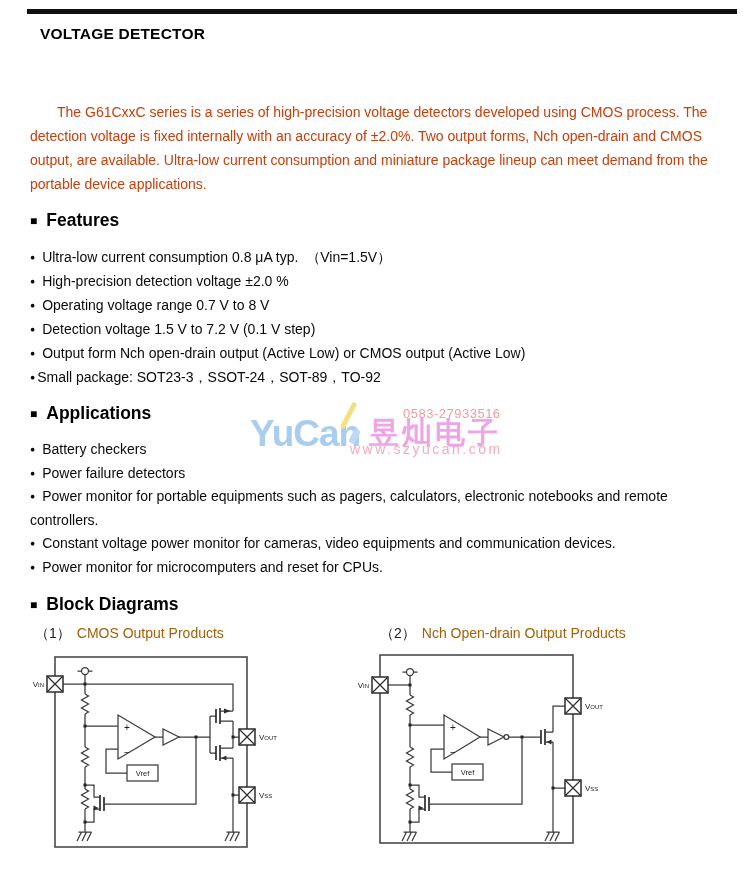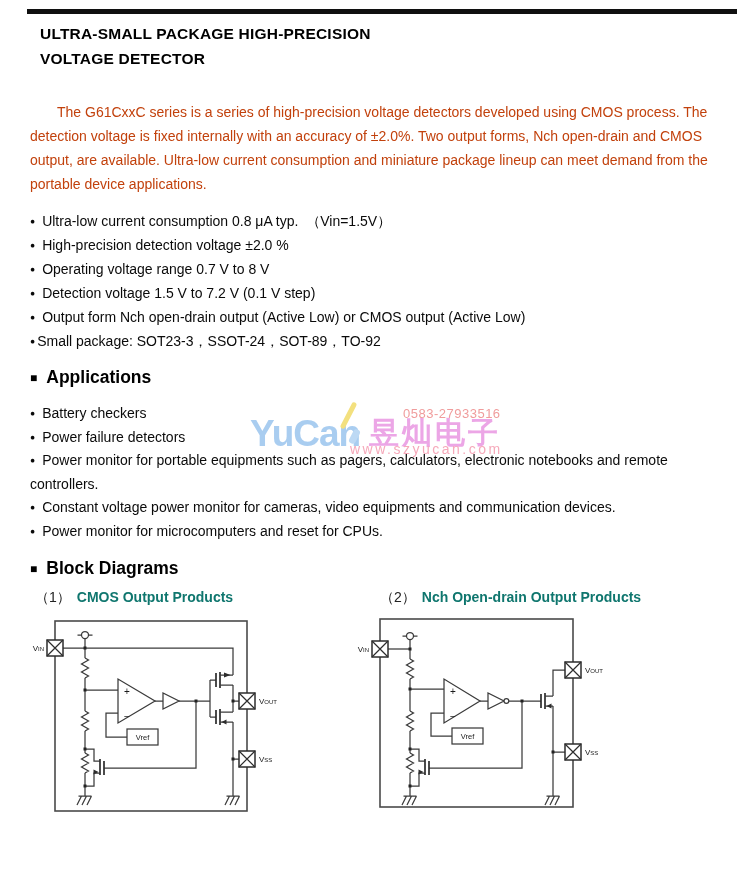--- a/index.html
+++ b/index.html
@@ -15,21 +15,21 @@
   .list{margin-top:13px;font-size:14px;line-height:24px;color:#0a0a0a;}
   .alist{line-height:23.5px;}
   .li-bullet{font-size:8.5px;margin-right:7px;vertical-align:2px;}
   .flist .li:last-child .li-bullet{margin-right:2px;}
   .li-text{white-space:pre-wrap;margin-top:24px;}
   .bd-h2{margin-top:14px;}
   .sub-row{position:relative;margin-top:9px;height:22px;font-size:14px;}
   .sub1{position:absolute;left:5px;top:0;}
   .sub2{position:absolute;left:350px;top:0;}
   .sub-idx{font-weight:normal;color:#222;}
-  .sub-title{font-weight:bold;margin-left:6px;color:#0f766e;}
+  .sub-title{font-weight:normal;margin-left:6px;color:#a16207;}
   .diagrams{position:relative;margin-top:5px;height:205px;}
   .svg1{position:absolute;left:0px;top:0px;}
   .svg2{position:absolute;left:325px;top:0px;}
   
   .w{fill:none;stroke:#3b3b3b;stroke-width:1.25;}
   .outer{fill:none;stroke:#4a4a4a;stroke-width:1.6;}
   .trect{fill:#ffffff;stroke:#2d2d2d;stroke-width:1.5;}
   .tx{fill:none;stroke:#2d2d2d;stroke-width:1.2;}
   .tri{fill:#ffffff;stroke:#3b3b3b;stroke-width:1.25;}
   .bar{fill:none;stroke:#2d2d2d;stroke-width:1.7;}
@@ -49,36 +49,38 @@
   .wm-slash-y{position:absolute;left:96px;top:3px;width:5px;height:29px;border-radius:3px;transform:rotate(27deg);}
   .wm-slash-b{position:absolute;left:101px;top:31px;width:7px;height:15px;border-radius:3px;transform:rotate(27deg);}
 </style>
 </head>
 <body>
 
 <div class="page">
   <div class="top-rule"></div>
 
   <div class="title-block">
-    <div>ULTRA-SMALL PACKAGE HIGH-PRECISION</div>
     <div>VOLTAGE DETECTOR</div>
   </div>
 
   <div class="watermark">
     <div class="wm-phone" style="color: rgb(240, 156, 156);">0583-27933516</div>
     <div class="wm-name" style="color: rgb(169, 205, 240);">YuCan</div>
     <div class="wm-slash-y" style="background-color: rgb(243, 224, 126);"></div>
     <div class="wm-slash-b" style="background-color: rgb(189, 217, 244);"></div>
     <div class="wm-cn" style="color: rgb(236, 166, 230);">昱灿电子</div>
     <div class="wm-url" style="color: rgb(246, 169, 186);">www.szyucan.com</div>
   </div>
 
   <div class="content">
     <div class="intro">The G61CxxC series is a series of high-precision voltage detectors developed using CMOS process. The detection voltage is fixed internally with an accuracy of ±2.0%. Two output forms, Nch open-drain and CMOS output, are available. Ultra-low current consumption and miniature package lineup can meet demand from the portable device applications.</div>
 
+    <div class="h2">
+      <span class="h2-bullet">■</span><span>Features</span>
+    </div>
     <div class="list flist">
       <div class="li"><span class="li-bullet">●</span><span class="li-text">Ultra-low current consumption 0.8 μA typ.  （Vin=1.5V）</span></div>
       <div class="li"><span class="li-bullet">●</span><span class="li-text">High-precision detection voltage ±2.0 %</span></div>
       <div class="li"><span class="li-bullet">●</span><span class="li-text">Operating voltage range 0.7 V to 8 V</span></div>
       <div class="li"><span class="li-bullet">●</span><span class="li-text">Detection voltage 1.5 V to 7.2 V (0.1 V step)</span></div>
       <div class="li"><span class="li-bullet">●</span><span class="li-text">Output form Nch open-drain output (Active Low) or CMOS output (Active Low)</span></div>
       <div class="li"><span class="li-bullet">●</span><span class="li-text">Small package: SOT23-3，SSOT-24，SOT-89，TO-92</span></div>
     </div>
 
     <div class="h2">

